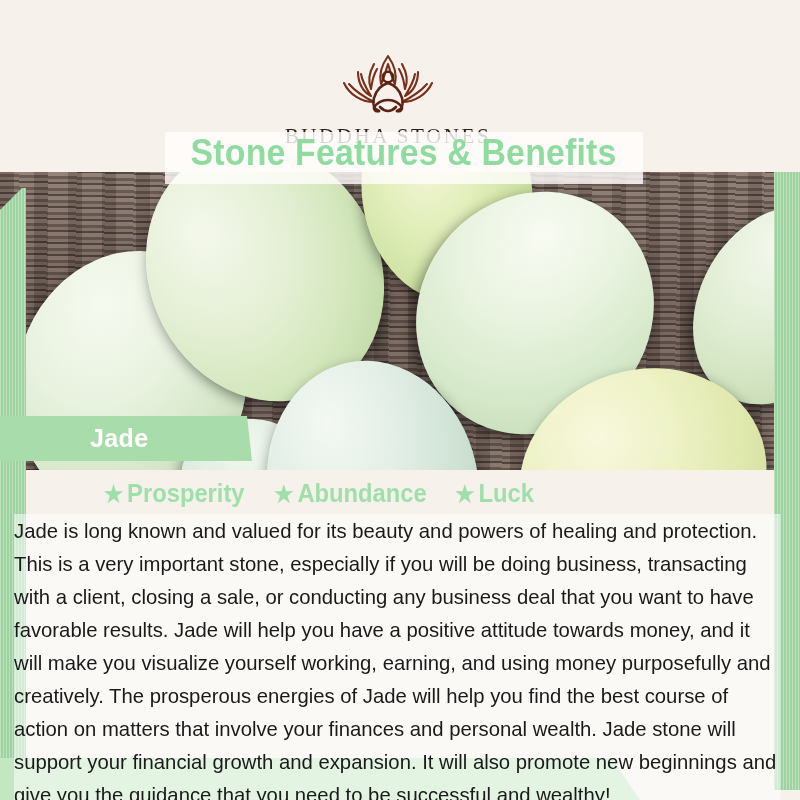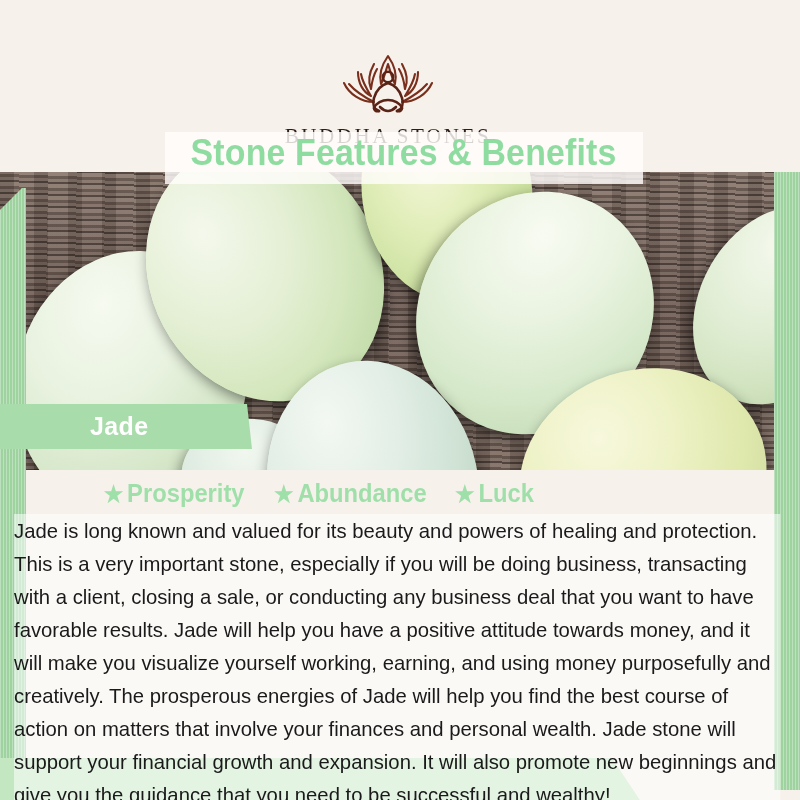--- a/index.html
+++ b/index.html
@@ -202,21 +202,21 @@
   }
   .s8 { 
     left: 180px; top: 250px; width: 150px; height: 130px;
     transform: rotate(20deg);
     background: radial-gradient(ellipse at 36% 28%, #f1f7ef 0%, #dfece2 44%, #c8dccd 100%);
   }
 
   
   .name-band {
     position: absolute;
-    left: 0; top: 404px;
+    left: 0; top: 416px;
     width: 252px; height: 45px;
     background: #a9dcab;
     z-index: 4;
     -webkit-clip-path: polygon(0 0, 247px 0, 252px 45px, 0 45px);
     clip-path: polygon(0 0, 247px 0, 252px 45px, 0 45px);
     display: flex;
     align-items: center;
   }
   .name-text {
     margin-left: 90px;

